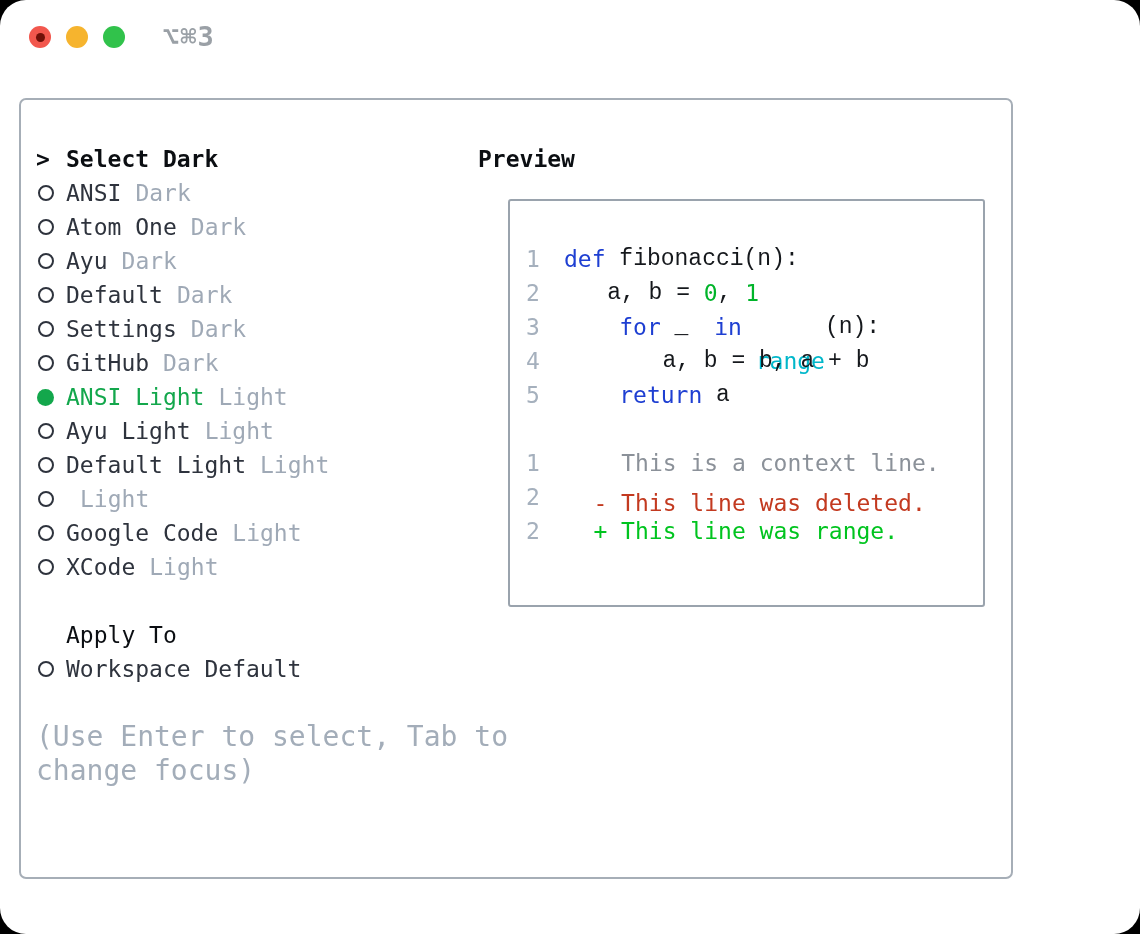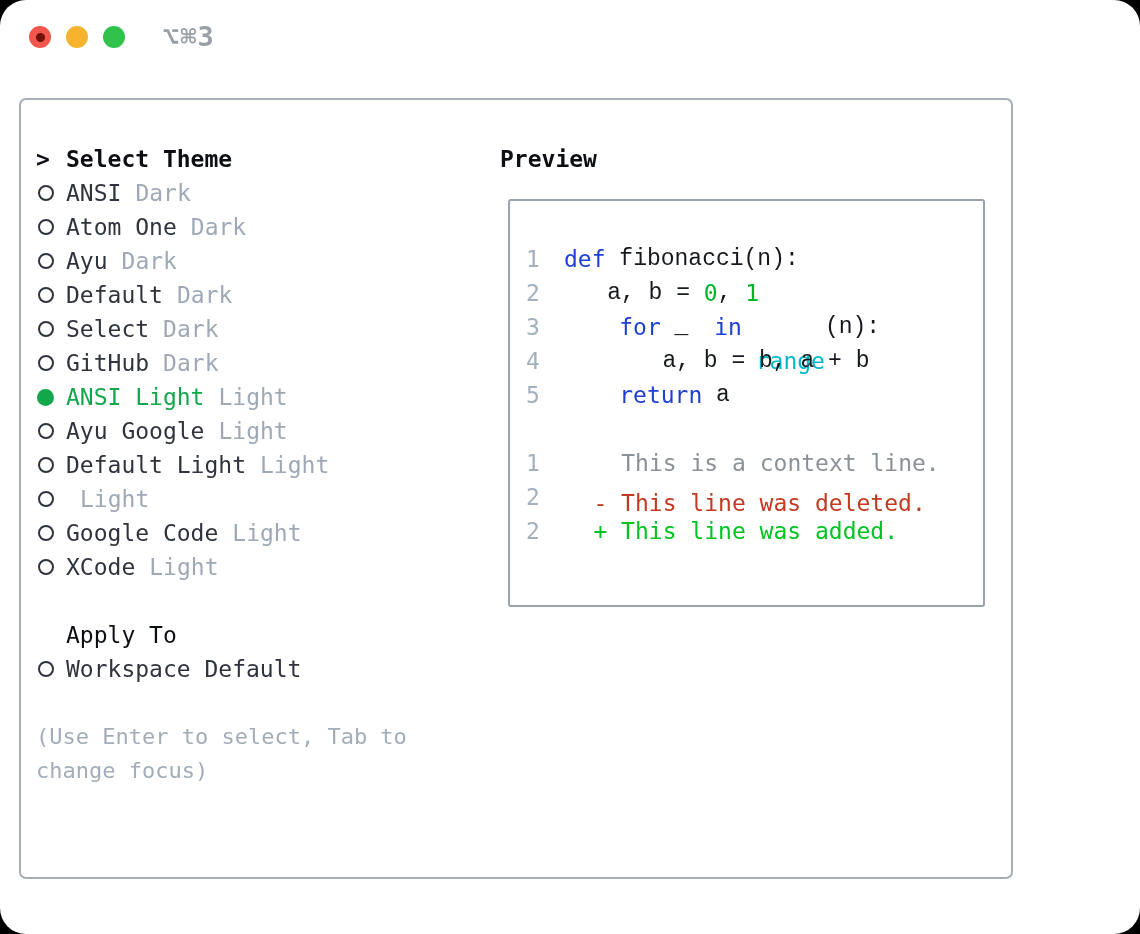--- a/index.html
+++ b/index.html
@@ -23,24 +23,24 @@
   .row .marker{width:30px;height:100%;display:flex;align-items:center;flex:0 0 30px;}
   .hdr-marker{font-weight:bold;color:var(--c-heading);}
   .hdr-label{font-weight:bold;color:var(--c-heading);}
   .radio{box-sizing:border-box;width:16px;height:16px;border:2px solid var(--c-radio-ring);border-radius:50%;margin-left:2px;}
   .radio.sel{border:none;background:var(--c-accent);width:17px;height:17px;margin-left:1px;}
   .t-name{color:var(--c-text);}
   .t-name.sel{color:var(--c-accent);}
   .t-tag{color:var(--c-tag);margin-left:14px;}
   .apply-label{color:var(--c-heading);text-align:center;}
   .blank-row{height:34px;}
-  .help-line{height:34px;line-height:34px;font-size:22px;white-space:pre;color:var(--c-help);}
+  .help-line{height:34px;line-height:34px;font-size:28px;white-space:pre;color:var(--c-help);}
 
   
-  .preview-title{position:absolute;left:479px;top:42px;height:34px;line-height:34px;font-size:23px;font-weight:bold;color:var(--c-heading);}
+  .preview-title{position:absolute;left:457px;top:42px;height:34px;line-height:34px;font-size:23px;font-weight:bold;color:var(--c-heading);}
   .preview-box{position:absolute;left:487px;top:99px;width:477px;height:408px;border:2px solid var(--c-preview-border);border-radius:3px;box-sizing:border-box;padding:41px 0 0 16px;background:#fff;overflow:hidden;}
   .cline{display:flex;height:34px;line-height:34px;font-size:23px;white-space:pre;}
   .cline .ln{flex:0 0 26px;color:var(--c-linenum);}
   .seg-plain{color:var(--c-code);font-family:Liberation Mono, monospace;}
   .seg-kw{color:var(--c-keyword);margin-left:12px;}
   .seg-fn{color:var(--c-function);margin-top:34px;}
   .seg-num{color:var(--c-number);}
   .seg-ctx{color:var(--c-context);}
   .seg-del{color:var(--c-deleted);margin-top:6px;}
   .seg-add{color:var(--c-added);}
@@ -57,31 +57,31 @@
     <span class="light yellow"></span>
     <span class="light green"></span>
     <span class="shortcut">⌥⌘3</span>
   </div>
 
   <div class="main-box">
 
     <div class="left-col">
       <div class="row">
         <span class="marker hdr-marker">&gt;</span>
-        <span class="hdr-label">Select Theme</span>
+        <span class="hdr-label">Select Dark</span>
       </div>
       <div id="theme-list">
           <div class="row"><span class="marker"><span class="radio"></span></span><span class="t-name">ANSI</span><span class="t-tag">Dark</span></div>
           <div class="row"><span class="marker"><span class="radio"></span></span><span class="t-name">Atom One</span><span class="t-tag">Dark</span></div>
           <div class="row"><span class="marker"><span class="radio"></span></span><span class="t-name">Ayu</span><span class="t-tag">Dark</span></div>
           <div class="row"><span class="marker"><span class="radio"></span></span><span class="t-name">Default</span><span class="t-tag">Dark</span></div>
-          <div class="row"><span class="marker"><span class="radio"></span></span><span class="t-name">Select</span><span class="t-tag">Dark</span></div>
+          <div class="row"><span class="marker"><span class="radio"></span></span><span class="t-name">Settings</span><span class="t-tag">Dark</span></div>
           <div class="row"><span class="marker"><span class="radio"></span></span><span class="t-name">GitHub</span><span class="t-tag">Dark</span></div>
           <div class="row"><span class="marker"><span class="radio sel"></span></span><span class="t-name sel">ANSI Light</span><span class="t-tag">Light</span></div>
-          <div class="row"><span class="marker"><span class="radio"></span></span><span class="t-name">Ayu Google</span><span class="t-tag">Light</span></div>
+          <div class="row"><span class="marker"><span class="radio"></span></span><span class="t-name">Ayu Light</span><span class="t-tag">Light</span></div>
           <div class="row"><span class="marker"><span class="radio"></span></span><span class="t-name">Default Light</span><span class="t-tag">Light</span></div>
           <div class="row"><span class="marker"><span class="radio"></span></span><span class="t-tag">Light</span></div>
           <div class="row"><span class="marker"><span class="radio"></span></span><span class="t-name">Google Code</span><span class="t-tag">Light</span></div>
           <div class="row"><span class="marker"><span class="radio"></span></span><span class="t-name">XCode</span><span class="t-tag">Light</span></div>
         </div>
       <div class="blank-row"></div>
       <div class="row">
         <span class="marker"></span>
         <span class="apply-label">Apply To</span>
       </div>
@@ -98,17 +98,17 @@
     <div class="preview-title">Preview</div>
     <div class="preview-box" id="preview-box">
         <div class="cline"><span class="ln">1</span><span class="seg-kw">def</span><span class="seg-plain"> fibonacci(n):</span></div>
         <div class="cline"><span class="ln">2</span><span class="seg-plain">    a, b = </span><span class="seg-num">0</span><span class="seg-plain">, </span><span class="seg-num">1</span></div>
         <div class="cline"><span class="ln">3</span><span class="seg-plain">    </span><span class="seg-kw">for</span><span class="seg-plain"> _ </span><span class="seg-kw">in</span><span class="seg-plain"> </span><span class="seg-fn">range</span><span class="seg-plain">(n):</span></div>
         <div class="cline"><span class="ln">4</span><span class="seg-plain">        a, b = b, a + b</span></div>
         <div class="cline"><span class="ln">5</span><span class="seg-plain">    </span><span class="seg-kw">return</span><span class="seg-plain"> a</span></div>
         <div class="cline"><span class="ln"></span></div>
         <div class="cline"><span class="ln">1</span><span class="seg-ctx">     This is a context line.</span></div>
         <div class="cline"><span class="ln">2</span><span class="seg-plain">   </span><span class="seg-del">- This line was deleted.</span></div>
-        <div class="cline"><span class="ln">2</span><span class="seg-plain">   </span><span class="seg-add">+ This line was added.</span></div>
+        <div class="cline"><span class="ln">2</span><span class="seg-plain">   </span><span class="seg-add">+ This line was range.</span></div>
       </div>
 
   </div>
 </div>
 
 </body></html>

